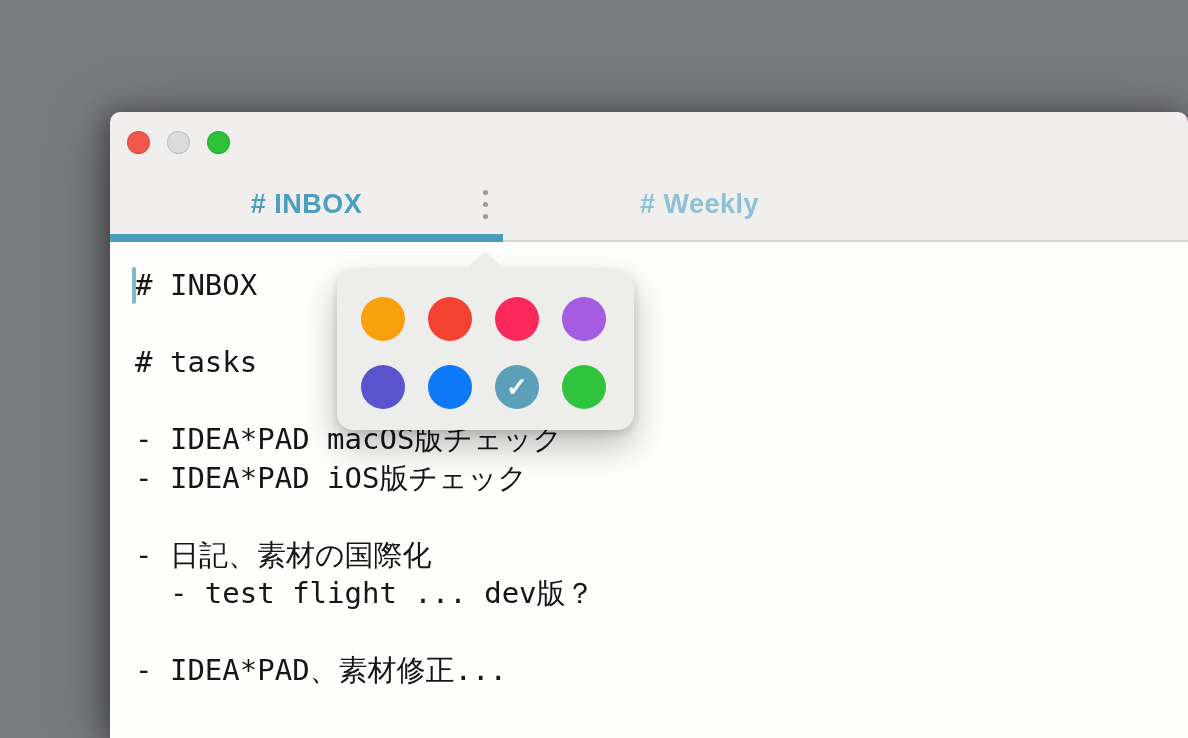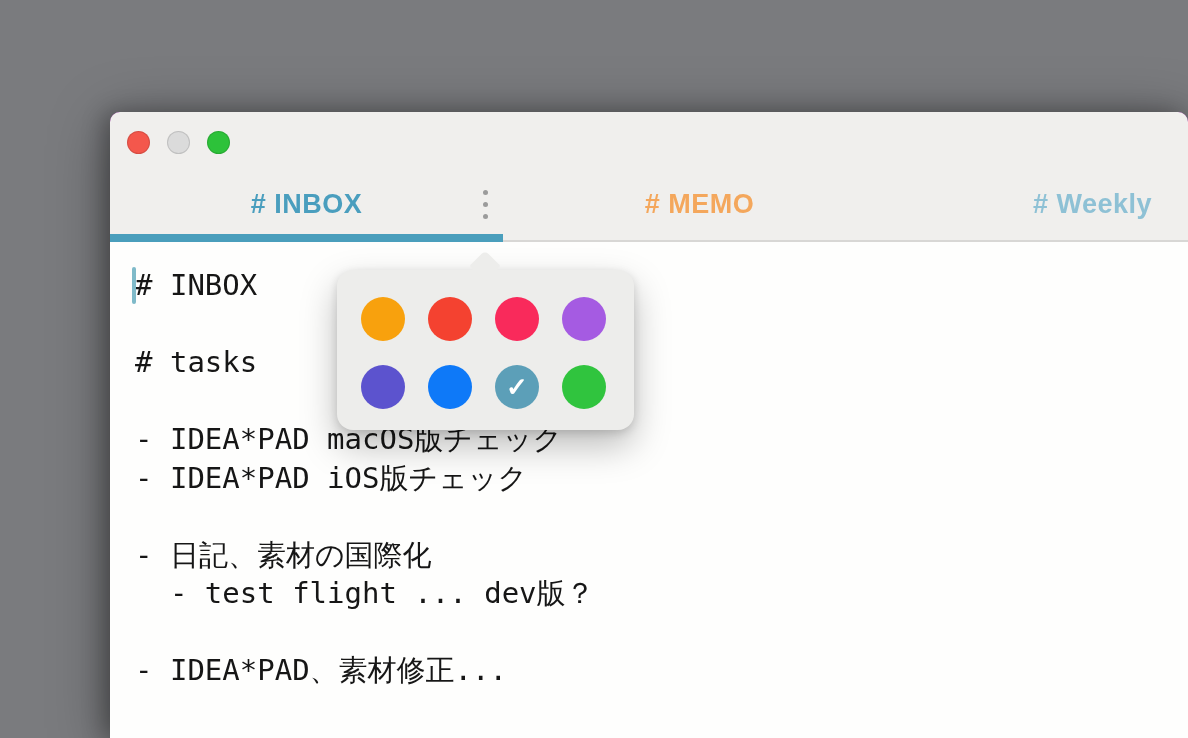--- a/index.html
+++ b/index.html
@@ -111,23 +111,20 @@
       </div>
     <div class="tabs">
         <div class="tab" style="color: rgb(74, 158, 190);">
     <span class="tab-label"># INBOX</span>
   <div class="tab-menu">
     <i></i>
     <i></i>
     <i></i>
   </div>
         </div>
-        <div class="tab" style="color: rgb(244, 167, 92);">
-    <span class="tab-label"># MEMO</span>
-  </div>
         <div class="tab" style="color: rgb(142, 193, 213);">
     <span class="tab-label"># Weekly</span>
   </div>
       </div>
   <div class="active-underline" style="left: 0px; background: rgb(74, 158, 188);"></div>
     </div>
 
   <div class="editor">
     <div class="cursor" style="background: rgb(127, 186, 201);"></div>
     <div class="lines"><div class="line"># INBOX</div><div class="line"></div><div class="line"># tasks</div><div class="line"></div><div class="line">- IDEA*PAD macOS版チェック</div><div class="line">- IDEA*PAD iOS版チェック</div><div class="line"></div><div class="line">- 日記、素材の国際化</div><div class="line">  - test flight ... dev版？</div><div class="line"></div><div class="line">- IDEA*PAD、素材修正...</div></div>

